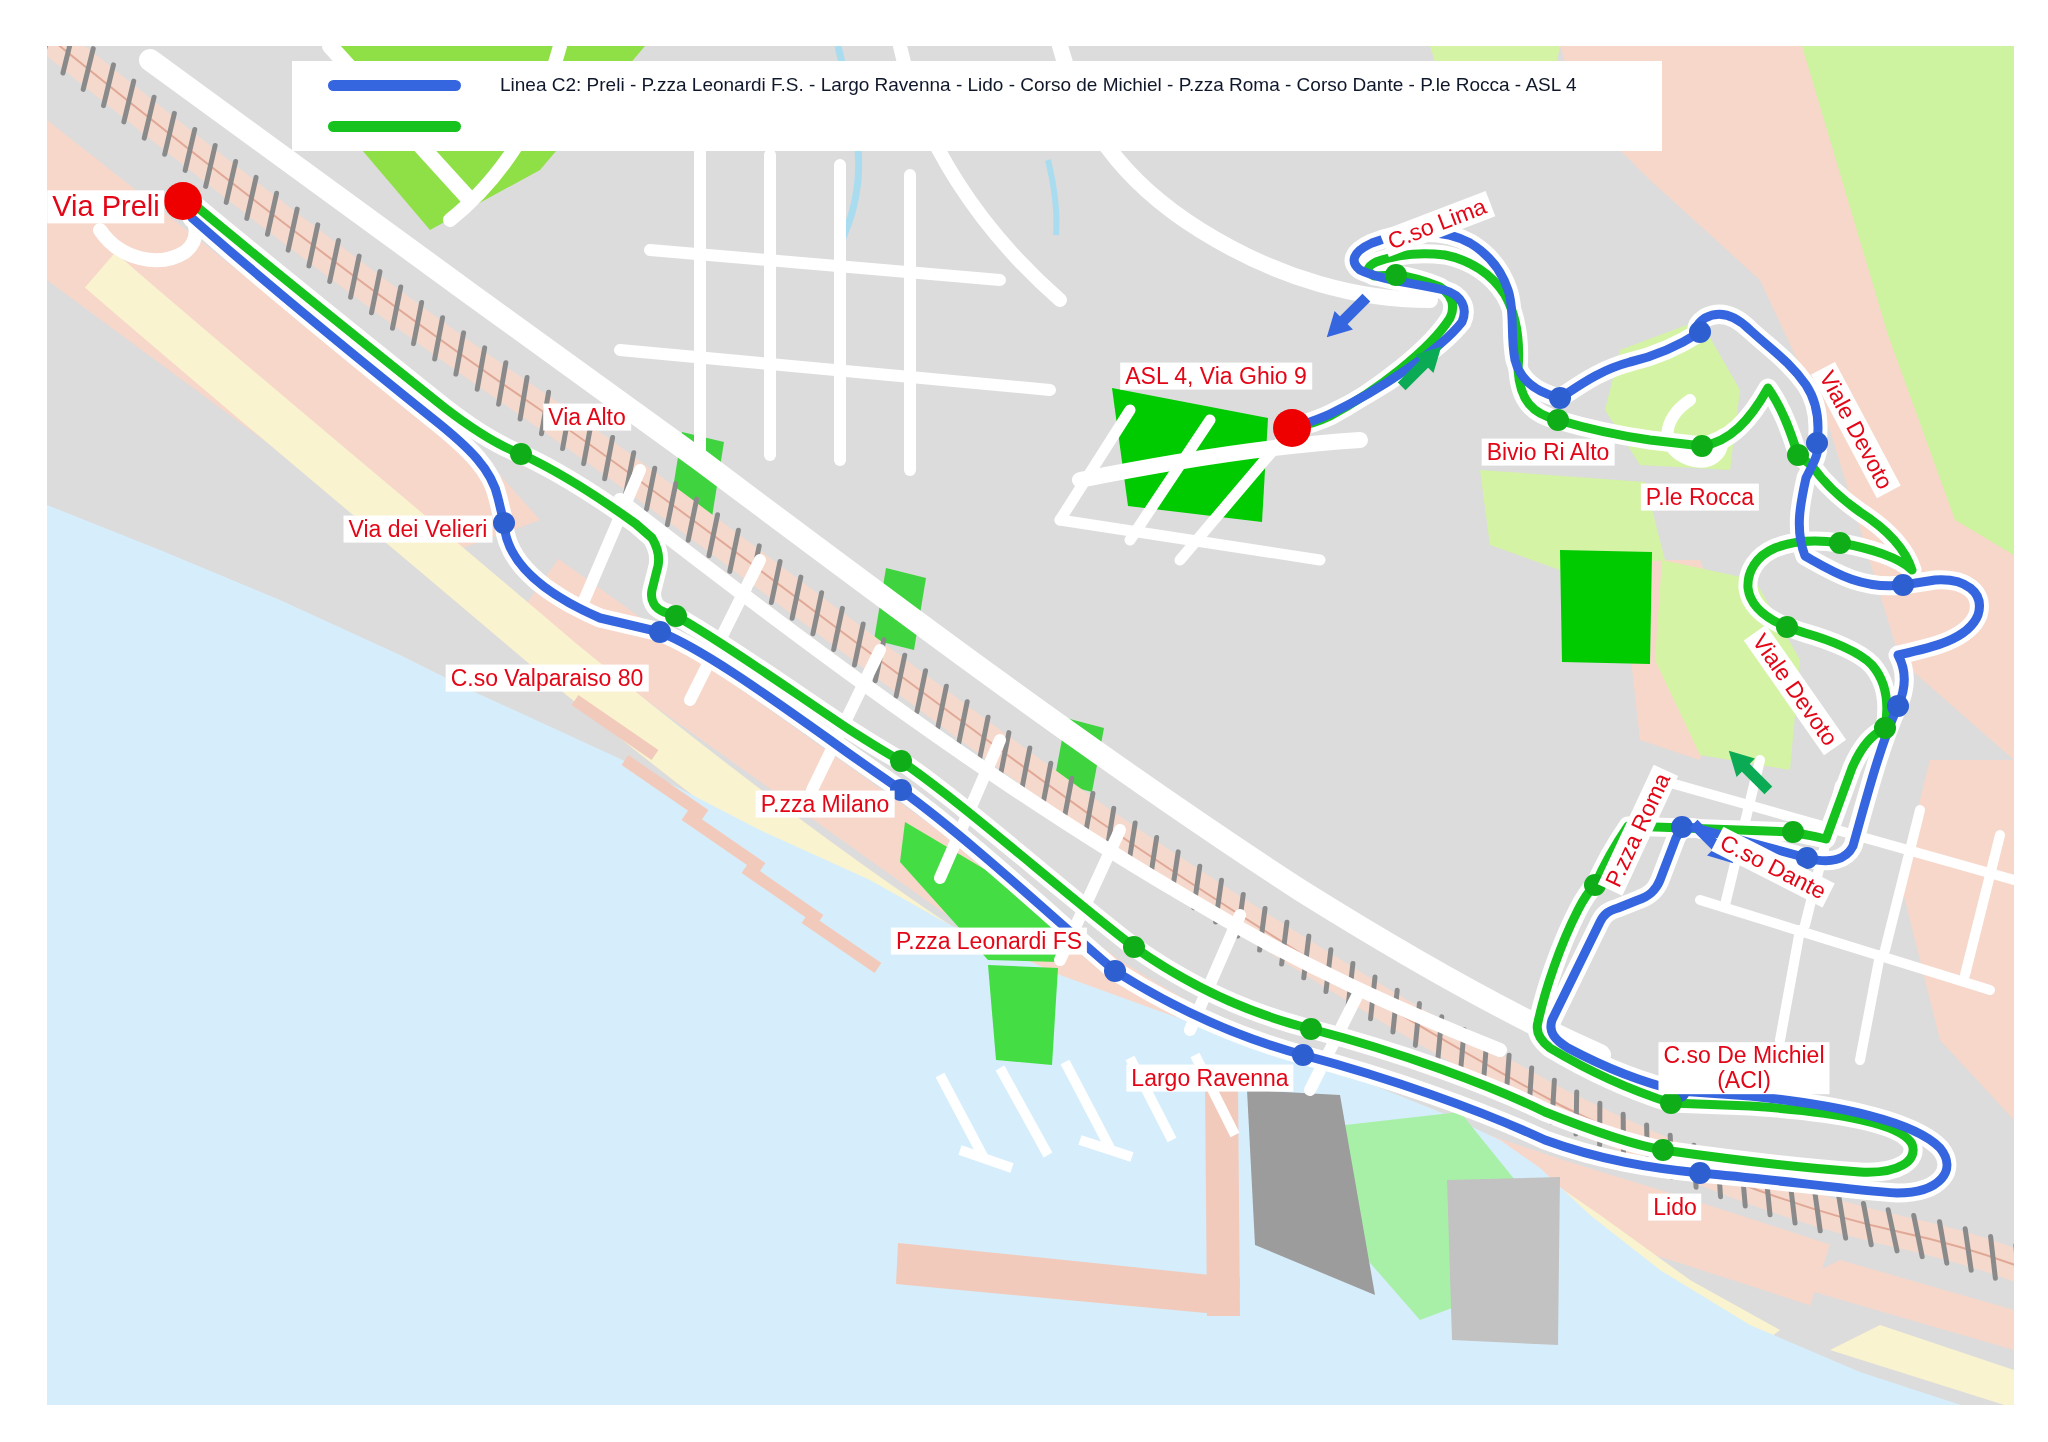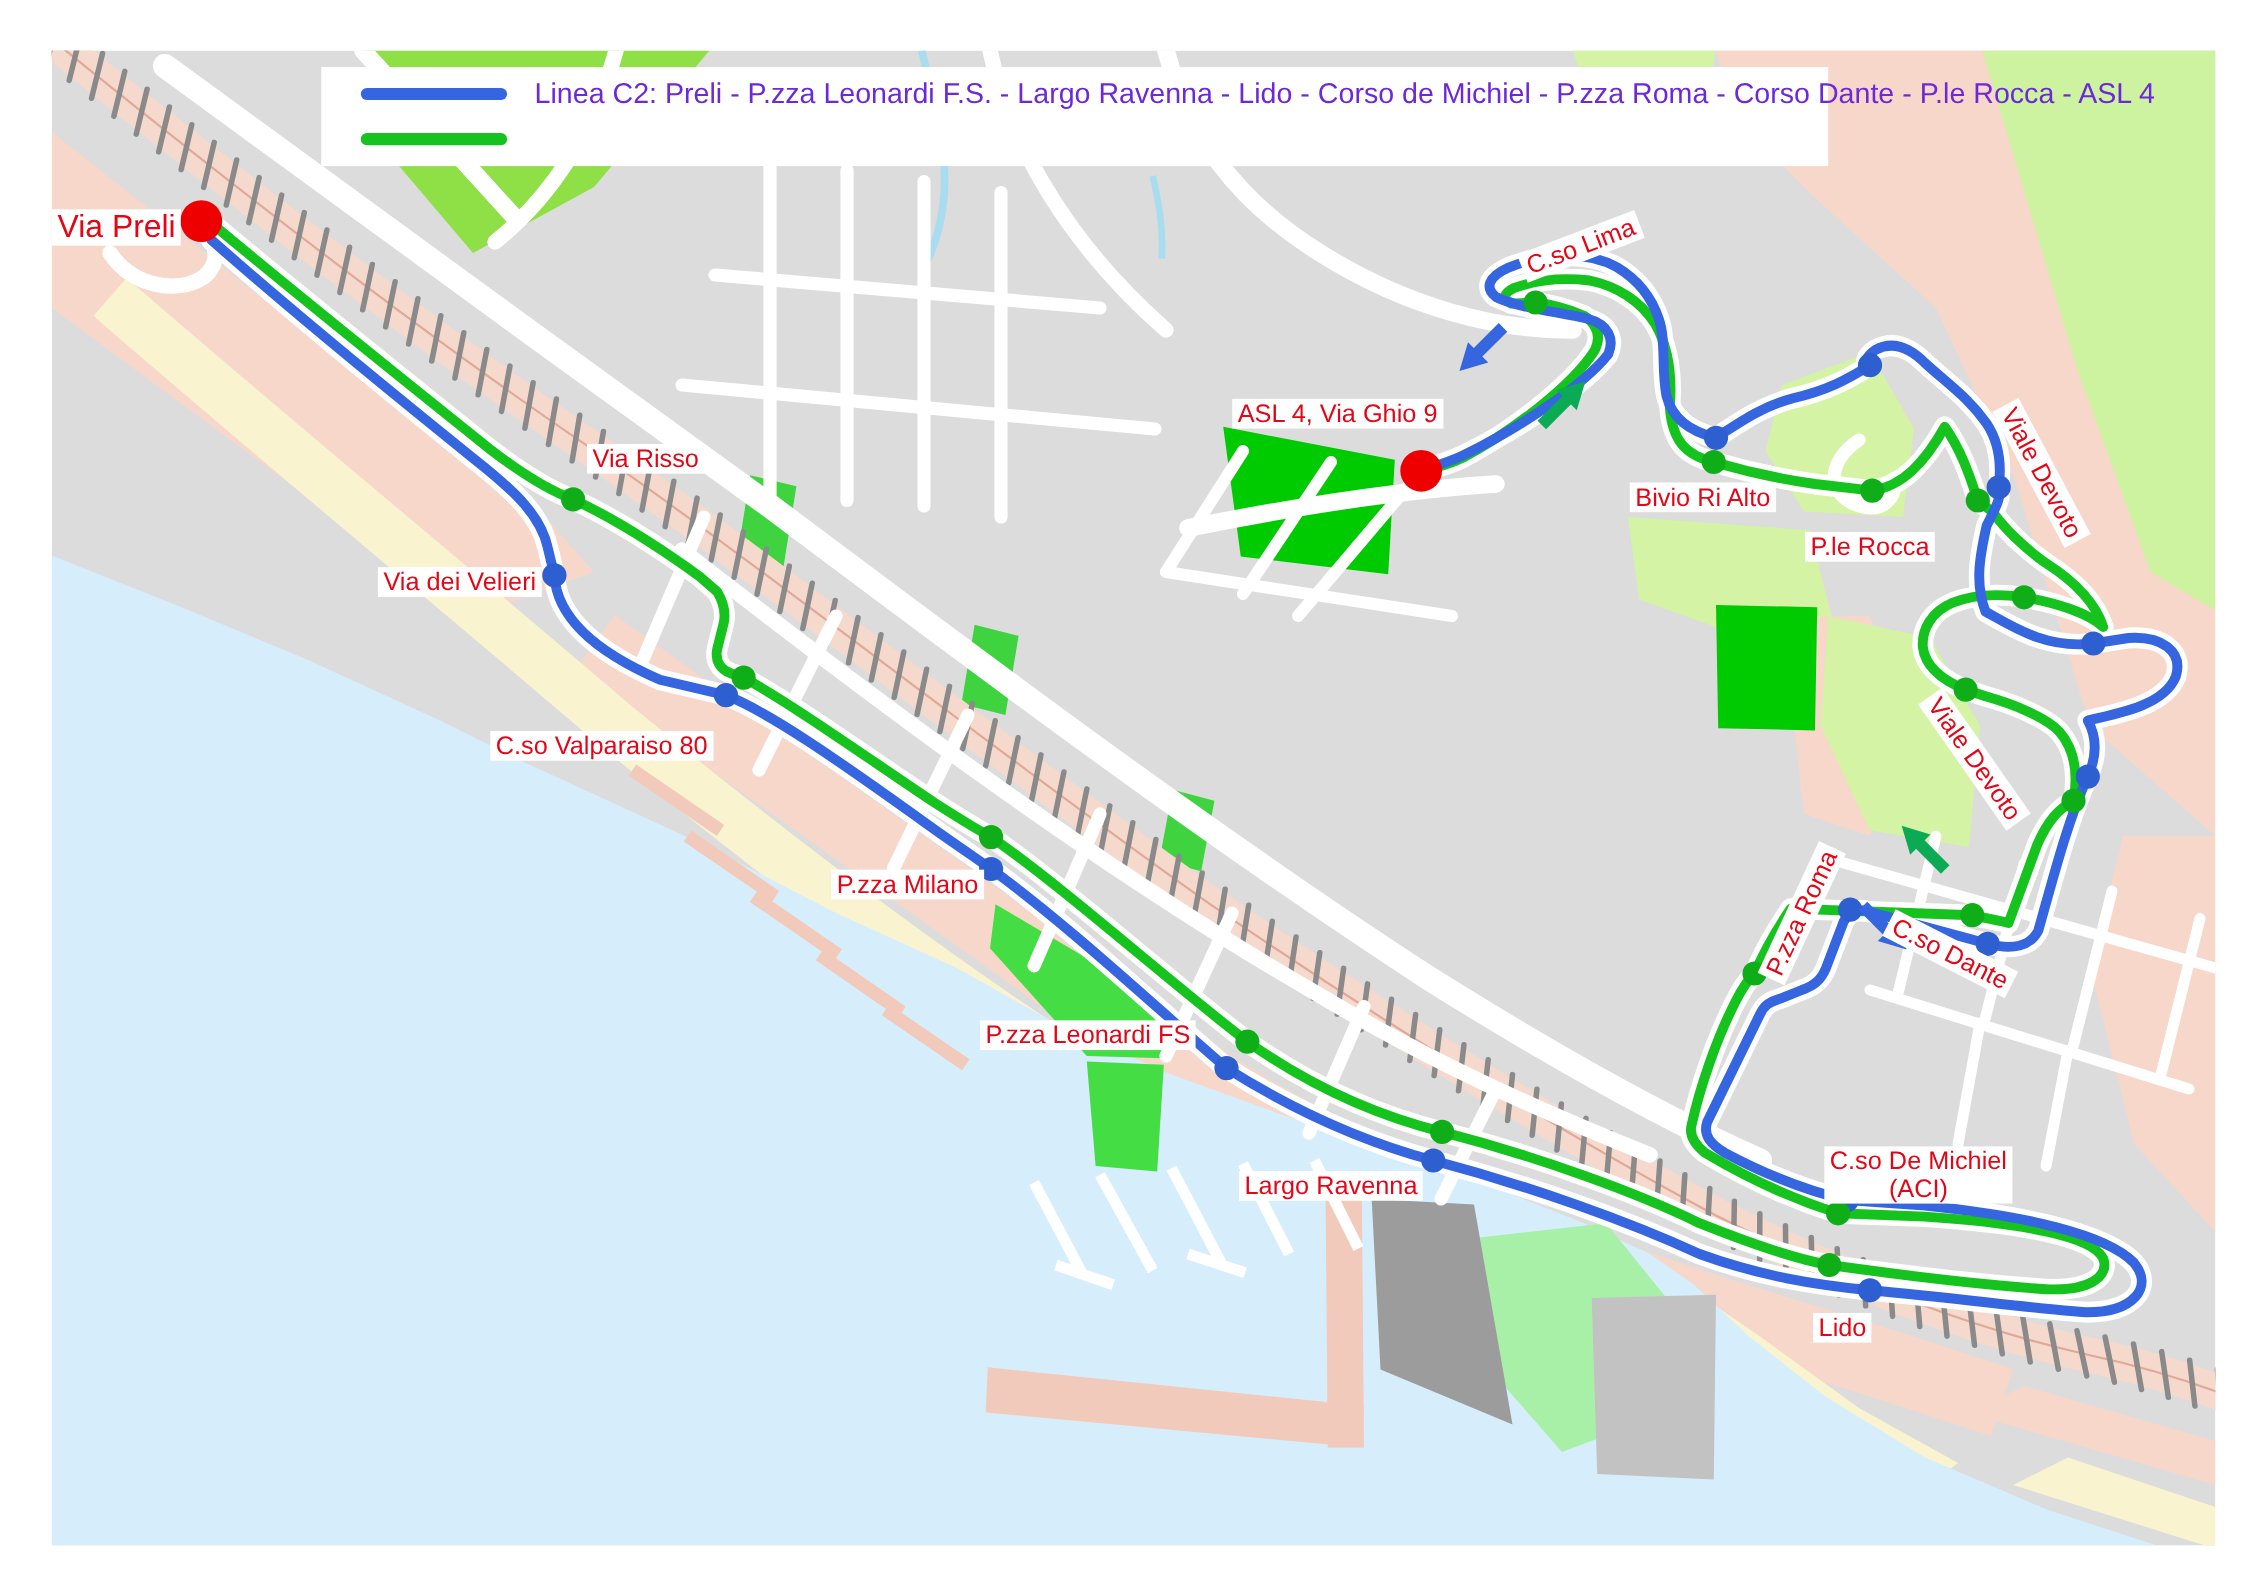--- a/index.html
+++ b/index.html
@@ -8,21 +8,21 @@
   #map-svg{position:absolute;left:0;top:0;}
   
   .map-label{position:absolute;transform:translate(-50%,-50%);background:#ffffff;
              color:#e30617;font-size:23px;line-height:1.08;padding:1px 5px;
              white-space:pre-line;text-align:center;}
   
   #legend{position:absolute;left:292px;top:61px;width:1370px;height:90px;background:#ffffff;
           display:flex;flex-direction:column;justify-content:space-evenly;}
   .legend-row{display:flex;align-items:center;height:34px;}
   .legend-swatch{width:133px;height:11px;border-radius:6px;margin-left:36px;flex:0 0 auto;}
-  .legend-text{margin-left:25px;font-size:26px;color:#6d28d9;white-space:nowrap;}
+  .legend-text{margin-left:39px;font-size:19px;color:#0f172a;white-space:nowrap;}
 </style>
 </head>
 <body>
 
 <div id="page">
 
   <svg id="map-svg" width="2048" height="1442" viewBox="0 0 2048 1442">
     <defs>
       <clipPath id="mapclip">
           <rect x="47" y="46" width="1967" height="1359"></rect>
@@ -300,21 +300,21 @@
           <g transform="translate(1712,842) rotate(45)">
             <line x1="-26" y1="0" x2="8" y2="0" stroke="#3566df" stroke-width="11"></line>
             <polygon points="6,-13 30,0 6,13" fill="#3566df"></polygon>
           </g>
         </g>
     </g>
   </svg>
 
   <div id="labels-layer">
       <div class="map-label" style="left: 106px; top: 207px; font-size: 29px;">Via Preli</div>
-      <div class="map-label" style="left: 587px; top: 417px;">Via Risso</div>
+      <div class="map-label" style="left: 587px; top: 417px;">Via Alto</div>
       <div class="map-label" style="left: 418px; top: 529px;">Via dei Velieri</div>
       <div class="map-label" style="left: 547px; top: 650px; margin-top: 28px;">C.so Valparaiso 80</div>
       <div class="map-label" style="left: 807px; top: 804px; margin-left: 18px;">P.zza Milano</div>
       <div class="map-label" style="left: 989px; top: 941px; text-align: center;">P.zza Leonardi FS</div>
       <div class="map-label" style="left: 1210px; top: 1078px;">Largo Ravenna</div>
       <div class="map-label" style="left: 1675px; top: 1207px;">Lido</div>
       <div class="map-label" style="left: 1744px; top: 1068px;">C.so De Michiel
 (ACI)</div>
       <div class="map-label" style="left: 1638px; top: 830px; transform: translate(-50%, -50%) rotate(-65deg);">P.zza Roma</div>
       <div class="map-label" style="left: 1773px; top: 867px; transform: translate(-50%, -50%) rotate(27deg);">C.so Dante</div>

